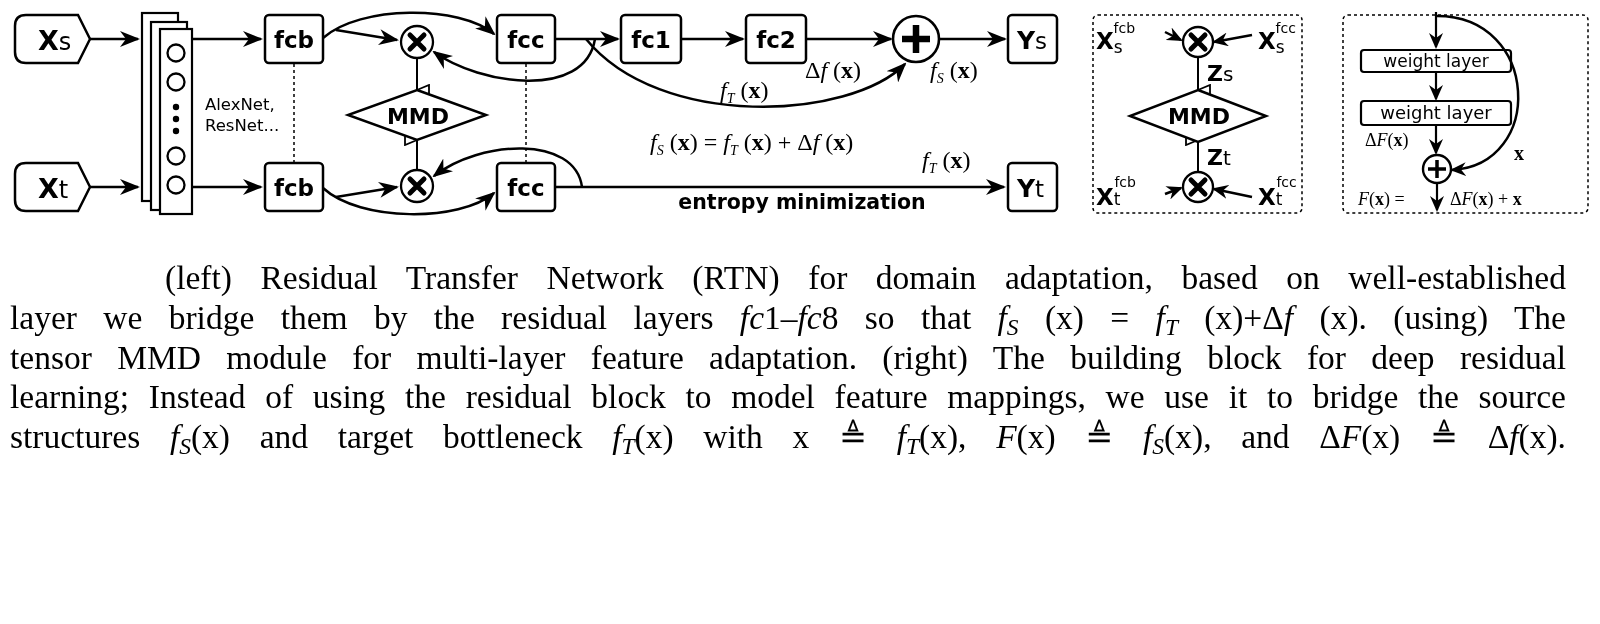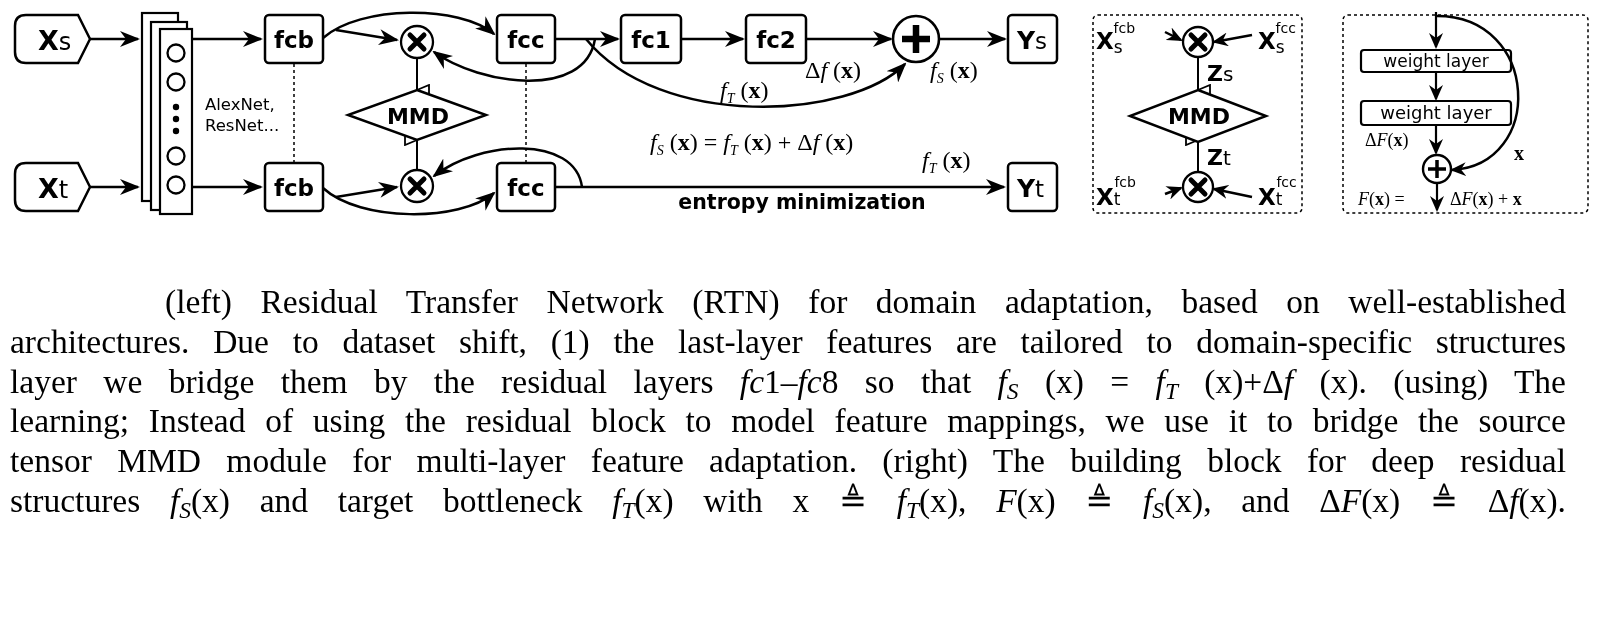--- a/index.html
+++ b/index.html
@@ -10,21 +10,21 @@
   .sans { font-family: "DejaVu Sans", sans-serif; }
   .math { font-family: "Liberation Serif", "DejaVu Serif", serif; }
   .it { font-style: italic; }
   .bf { font-weight: bold; }
   #caption {
     position: absolute; left: 10px; top: 258px; width: 1556px;
     font-family: "Liberation Serif", "DejaVu Serif", serif;
     font-size: 33.5px; line-height: 39.8px; color: #000;
   }
   #caption .line { display: block; white-space: nowrap; text-align: justify; text-align-last: justify; height: 39.8px; }
-  #caption .line.first { padding-left: 155px; margin-top: 24px; }
+  #caption .line.first { padding-left: 155px; }
   #caption .line.last { text-align-last: justify; }
   #caption i { font-style: italic; }
   #caption sub { font-size: 0.7em; vertical-align: -0.25em; font-style: italic; line-height: 0; }
 </style>
 </head>
 <body>
 
 <svg id="figure" width="1600" height="232" viewBox="0 0 1600 232" xmlns="http://www.w3.org/2000/svg">
   <defs>
     <marker id="arr" viewBox="0 0 20 16" refX="18" refY="8" markerWidth="20" markerHeight="16" markerUnits="userSpaceOnUse" orient="auto">
@@ -209,18 +209,17 @@
       <text x="1365" y="146"><tspan>Δ</tspan><tspan class="it">F</tspan><tspan>(</tspan><tspan class="bf">x</tspan><tspan>)</tspan></text>
       <text x="1514" y="160" class="bf" font-size="20">x</text>
       <text x="1358" y="205"><tspan class="it">F</tspan><tspan>(</tspan><tspan class="bf">x</tspan><tspan>) =</tspan></text>
       <text x="1450" y="205"><tspan>Δ</tspan><tspan class="it">F</tspan><tspan>(</tspan><tspan class="bf">x</tspan><tspan>) + </tspan><tspan class="bf">x</tspan></text>
     </g>
   </g>
 </svg>
 
 <div id="caption">
     <span class="line first"><span>(left) Residual Transfer Network (RTN) for domain adaptation, based on well-established</span></span>
-    <span class="line"><span>architectures. Due to dataset shift, (1) the last-layer features are tailored to domain-specific structures</span></span>
     <span class="line"><span>layer we bridge them by the residual layers </span><i>fc</i><span>1–</span><i>fc</i><span>8 so that </span><i>f</i><sub>S</sub><span> (x) = </span><i>f</i><sub>T</sub><span> (x)+Δ</span><i>f</i><span> (x). (using) The</span></span>
+    <span class="line"><span>tensor MMD module for multi-layer feature adaptation. (right) The building block for deep residual</span></span>
     <span class="line"><span>learning; Instead of using the residual block to model feature mappings, we use it to bridge the source</span></span>
-    <span class="line"><span>tensor MMD module for multi-layer feature adaptation. (right) The building block for deep residual</span></span>
     <span class="line last"><span>structures </span><i>f</i><sub>S</sub><span>(x) and target bottleneck </span><i>f</i><sub>T</sub><span>(x) with x ≜ </span><i>f</i><sub>T</sub><span>(x), </span><i>F</i><span>(x) ≜ </span><i>f</i><sub>S</sub><span>(x), and Δ</span><i>F</i><span>(x) ≜ Δ</span><i>f</i><span>(x).</span></span>
   </div>
 
 </body></html>

